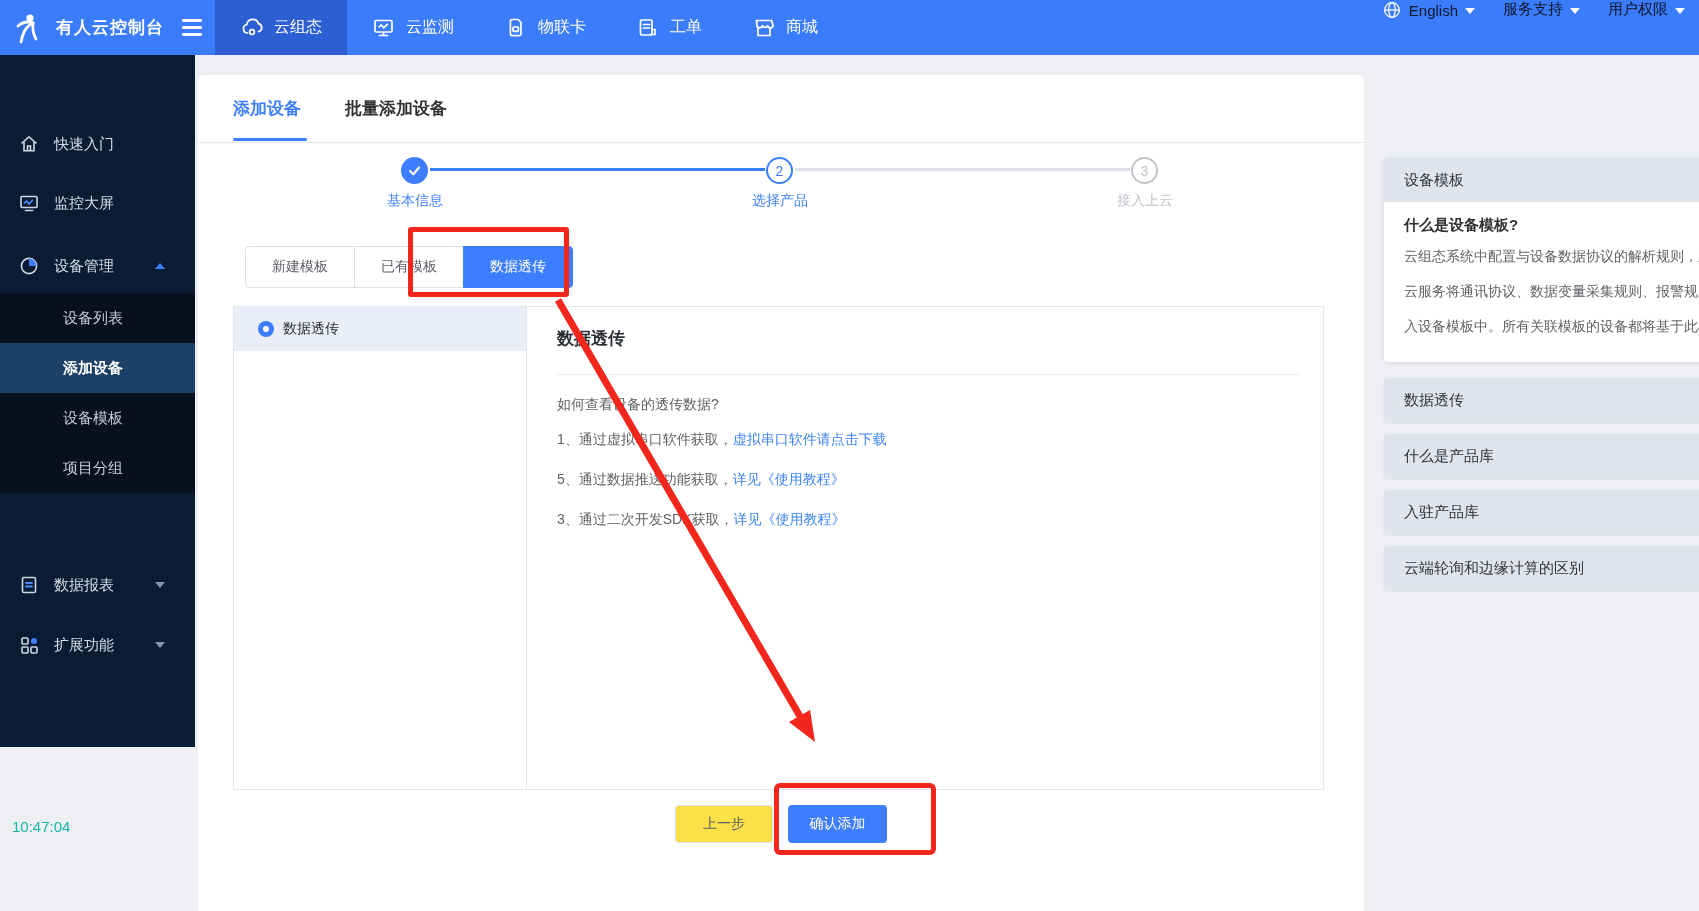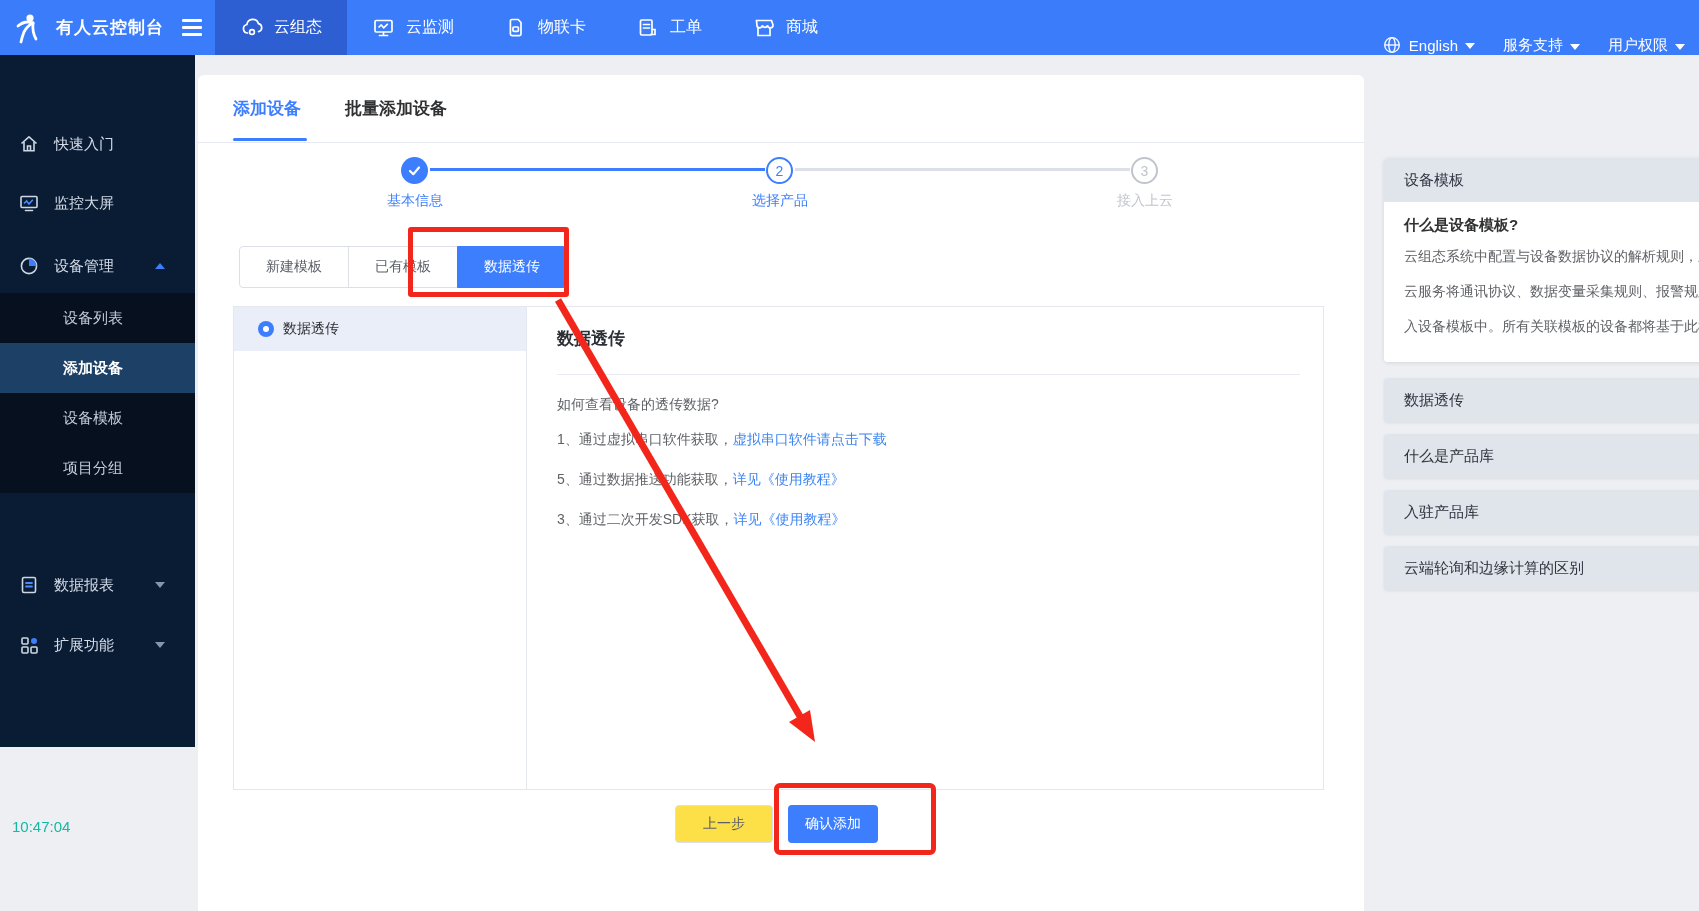--- a/index.html
+++ b/index.html
@@ -9,21 +9,21 @@
 
   
   .topbar { position:absolute; left:0; top:0; width:1699px; height:55px; background:#3b7cfb; z-index:10; }
   .brand { position:absolute; left:12px; top:0; height:55px; display:flex; align-items:center; gap:10px; color:#fff; }
   .brand-text { font-size:17px; font-weight:bold; letter-spacing:1px; }
   .hamburger { display:flex; flex-direction:column; gap:4px; margin-left:8px; cursor:pointer; }
   .hamburger i { display:block; width:20px; height:3px; background:#fff; border-radius:1px; }
   .tb-nav { position:absolute; left:215px; top:0; height:55px; display:flex; }
   .tb-item { display:flex; align-items:center; gap:10px; padding:0 25px; height:55px; color:#fff; font-size:16px; font-weight:500; cursor:pointer; }
   .tb-item.active { background:#2d5fd3; }
-  .tb-right { position:absolute; right:0; top:0; height:55px; display:flex; align-items:flex-end; color:#ffffff; }
+  .tb-right { position:absolute; right:0; top:0; height:55px; display:flex; align-items:flex-start; color:#0f172a; }
   .tb-ritem { display:flex; align-items:center; gap:7px; padding:0 14px; font-size:15px; cursor:pointer; white-space:nowrap; }
   .caret-down { width:0; height:0; border-left:5px solid transparent; border-right:5px solid transparent; border-top:6px solid #fff; margin-top:2px; }
 
   
   .sidebar { position:absolute; left:0; top:55px; width:195px; height:692px; background:#0a1c33; z-index:9; }
   .sb-item { position:absolute; left:0; width:195px; height:44px; display:flex; align-items:center; color:#d4dce8; font-size:15px; cursor:pointer; }
   .sb-item .sb-ic { width:22px; height:22px; margin-left:18px; margin-right:14px; flex:none; }
   .sb-arrow-up { width:0; height:0; border-left:5px solid transparent; border-right:5px solid transparent; border-bottom:6px solid #3d7efe; position:absolute; right:30px; }
   .sb-arrow-dn { width:0; height:0; border-left:5px solid transparent; border-right:5px solid transparent; border-top:6px solid #8795aa; position:absolute; right:30px; }
   .submenu { position:absolute; left:0; top:238px; width:195px; height:200px; background:#06101e; }
@@ -48,42 +48,42 @@
   .step-dot.current { left:766px; border:2px solid #3d7efe; color:#3d7efe; }
   .step-dot.pending { left:1131px; border:2px solid #c0c4cc; color:#c0c4cc; }
   .step-label { position:absolute; top:192px; width:120px; text-align:center; font-size:14px; }
   .step-label.s1 { left:355px; color:#3d7efe; }
   .step-label.s2 { left:720px; color:#3d7efe; }
   .step-label.s3 { left:1085px; color:#c0c4cc; }
 
   
   .seg { position:absolute; left:233px; top:246px; display:flex; }
   .seg-btn { height:42px; padding:0 26px; display:flex; align-items:center; justify-content:center; background:#fff; border:1px solid #dcdfe6; font-size:14px; color:#5a5e66; cursor:pointer; margin-left:-1px; }
-  .seg-btn:first-child { margin-left:6px; border-radius:4px 0 0 4px; }
+  .seg-btn:first-child { margin-left:12px; border-radius:4px 0 0 4px; }
   .seg-btn:last-child { border-radius:0 4px 4px 0; }
   .seg-btn.active { background:#3d7efe; border-color:#3d7efe; color:#fff; }
 
   
   .panel-wrap { position:absolute; left:233px; top:306px; width:1091px; height:484px; border:1px solid #e4e7ed; }
   .opt-col { position:absolute; left:0; top:0; width:293px; height:482px; border-right:1px solid #e4e7ed; background:#fff; }
   .opt-row { height:44px; background:#e9eef8; display:flex; align-items:center; cursor:pointer; }
   .radio { width:16px; height:16px; border-radius:50%; background:#3d7efe; margin-left:24px; position:relative; flex:none; }
   .radio::after { content:""; position:absolute; left:5px; top:5px; width:6px; height:6px; background:#fff; border-radius:50%; }
   .opt-label { margin-left:9px; font-size:14px; color:#303133; }
 
   .panel-title { position:absolute; left:557px; top:327px; font-size:17px; font-weight:bold; color:#2b2f36; }
   .panel-divider { position:absolute; left:557px; top:374px; width:743px; height:1px; background:#e8ebf0; }
   .panel-q { position:absolute; left:557px; top:396px; font-size:14px; color:#606266; }
   .panel-item { position:absolute; left:557px; font-size:14px; color:#606266; white-space:nowrap; }
   .panel-item a { color:#3d85f4; text-decoration:none; cursor:pointer; }
   .pi1 { top:431px; } .pi2 { top:471px; } .pi3 { top:511px; }
 
   
   .btn-prev { position:absolute; left:675px; top:805px; width:98px; height:38px; background:#fde047; border:1px solid #dcdfe6; border-radius:4px; font-size:14px; color:#5a5e66; display:flex; align-items:center; justify-content:center; cursor:pointer; }
-  .btn-confirm { position:absolute; left:788px; top:805px; width:90px; height:38px; background:#3d7efe; border:none; border-radius:4px; font-size:14px; color:#fff; display:flex; align-items:center; justify-content:center; cursor:pointer; }
+  .btn-confirm { position:absolute; left:788px; top:805px; width:99px; height:38px; background:#3d7efe; border:none; border-radius:4px; font-size:14px; color:#fff; display:flex; align-items:center; justify-content:center; cursor:pointer; }
 
   
   .help-panel { position:absolute; left:1384px; width:460px; box-shadow:0 1px 4px rgba(0,0,0,.10); border-radius:4px; overflow:hidden; background:#fff; }
   .help-header { height:44px; line-height:44px; background:#e0e4eb; padding-left:20px; font-size:15px; color:#2f3440; cursor:pointer; }
   .help-body { padding:14px 20px 0 20px; height:160px; overflow:hidden; background:#fff; }
   .help-q { font-size:15px; font-weight:bold; color:#303133; margin-bottom:4px; }
   .help-p { font-size:14px; color:#606266; line-height:35px; width:330px; }
   .help-bar { position:absolute; left:1384px; width:460px; height:44px; line-height:44px; background:#e0e4eb; padding-left:20px; font-size:15px; color:#2f3440; border-radius:4px; box-shadow:0 1px 3px rgba(0,0,0,.08); cursor:pointer; }
 
   

